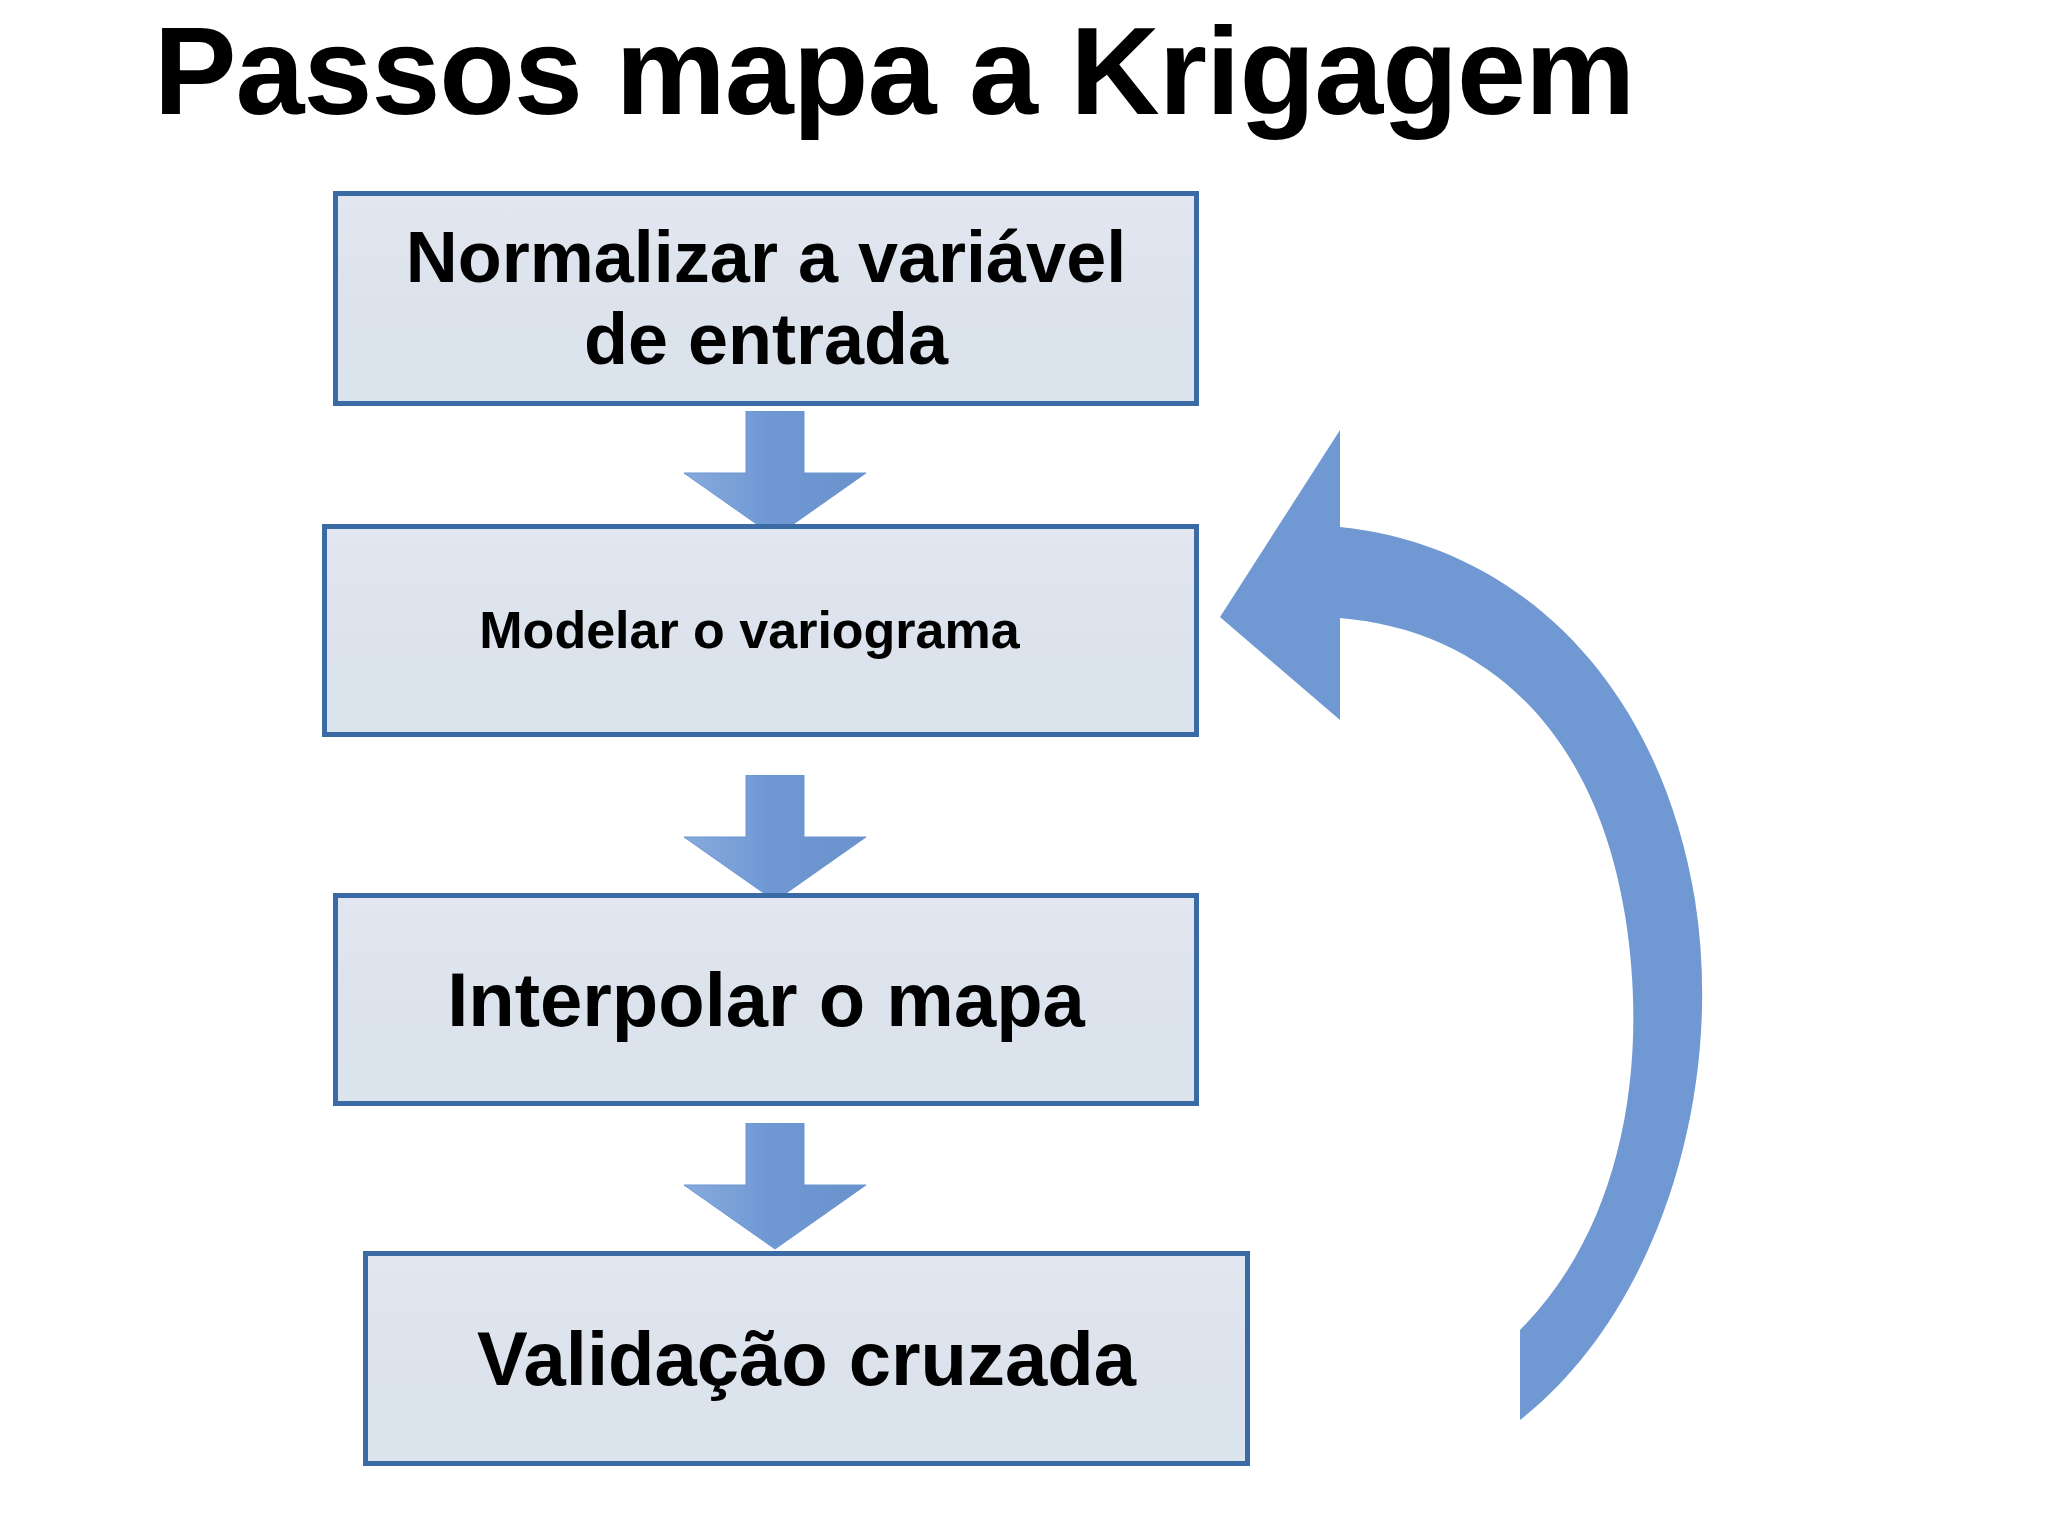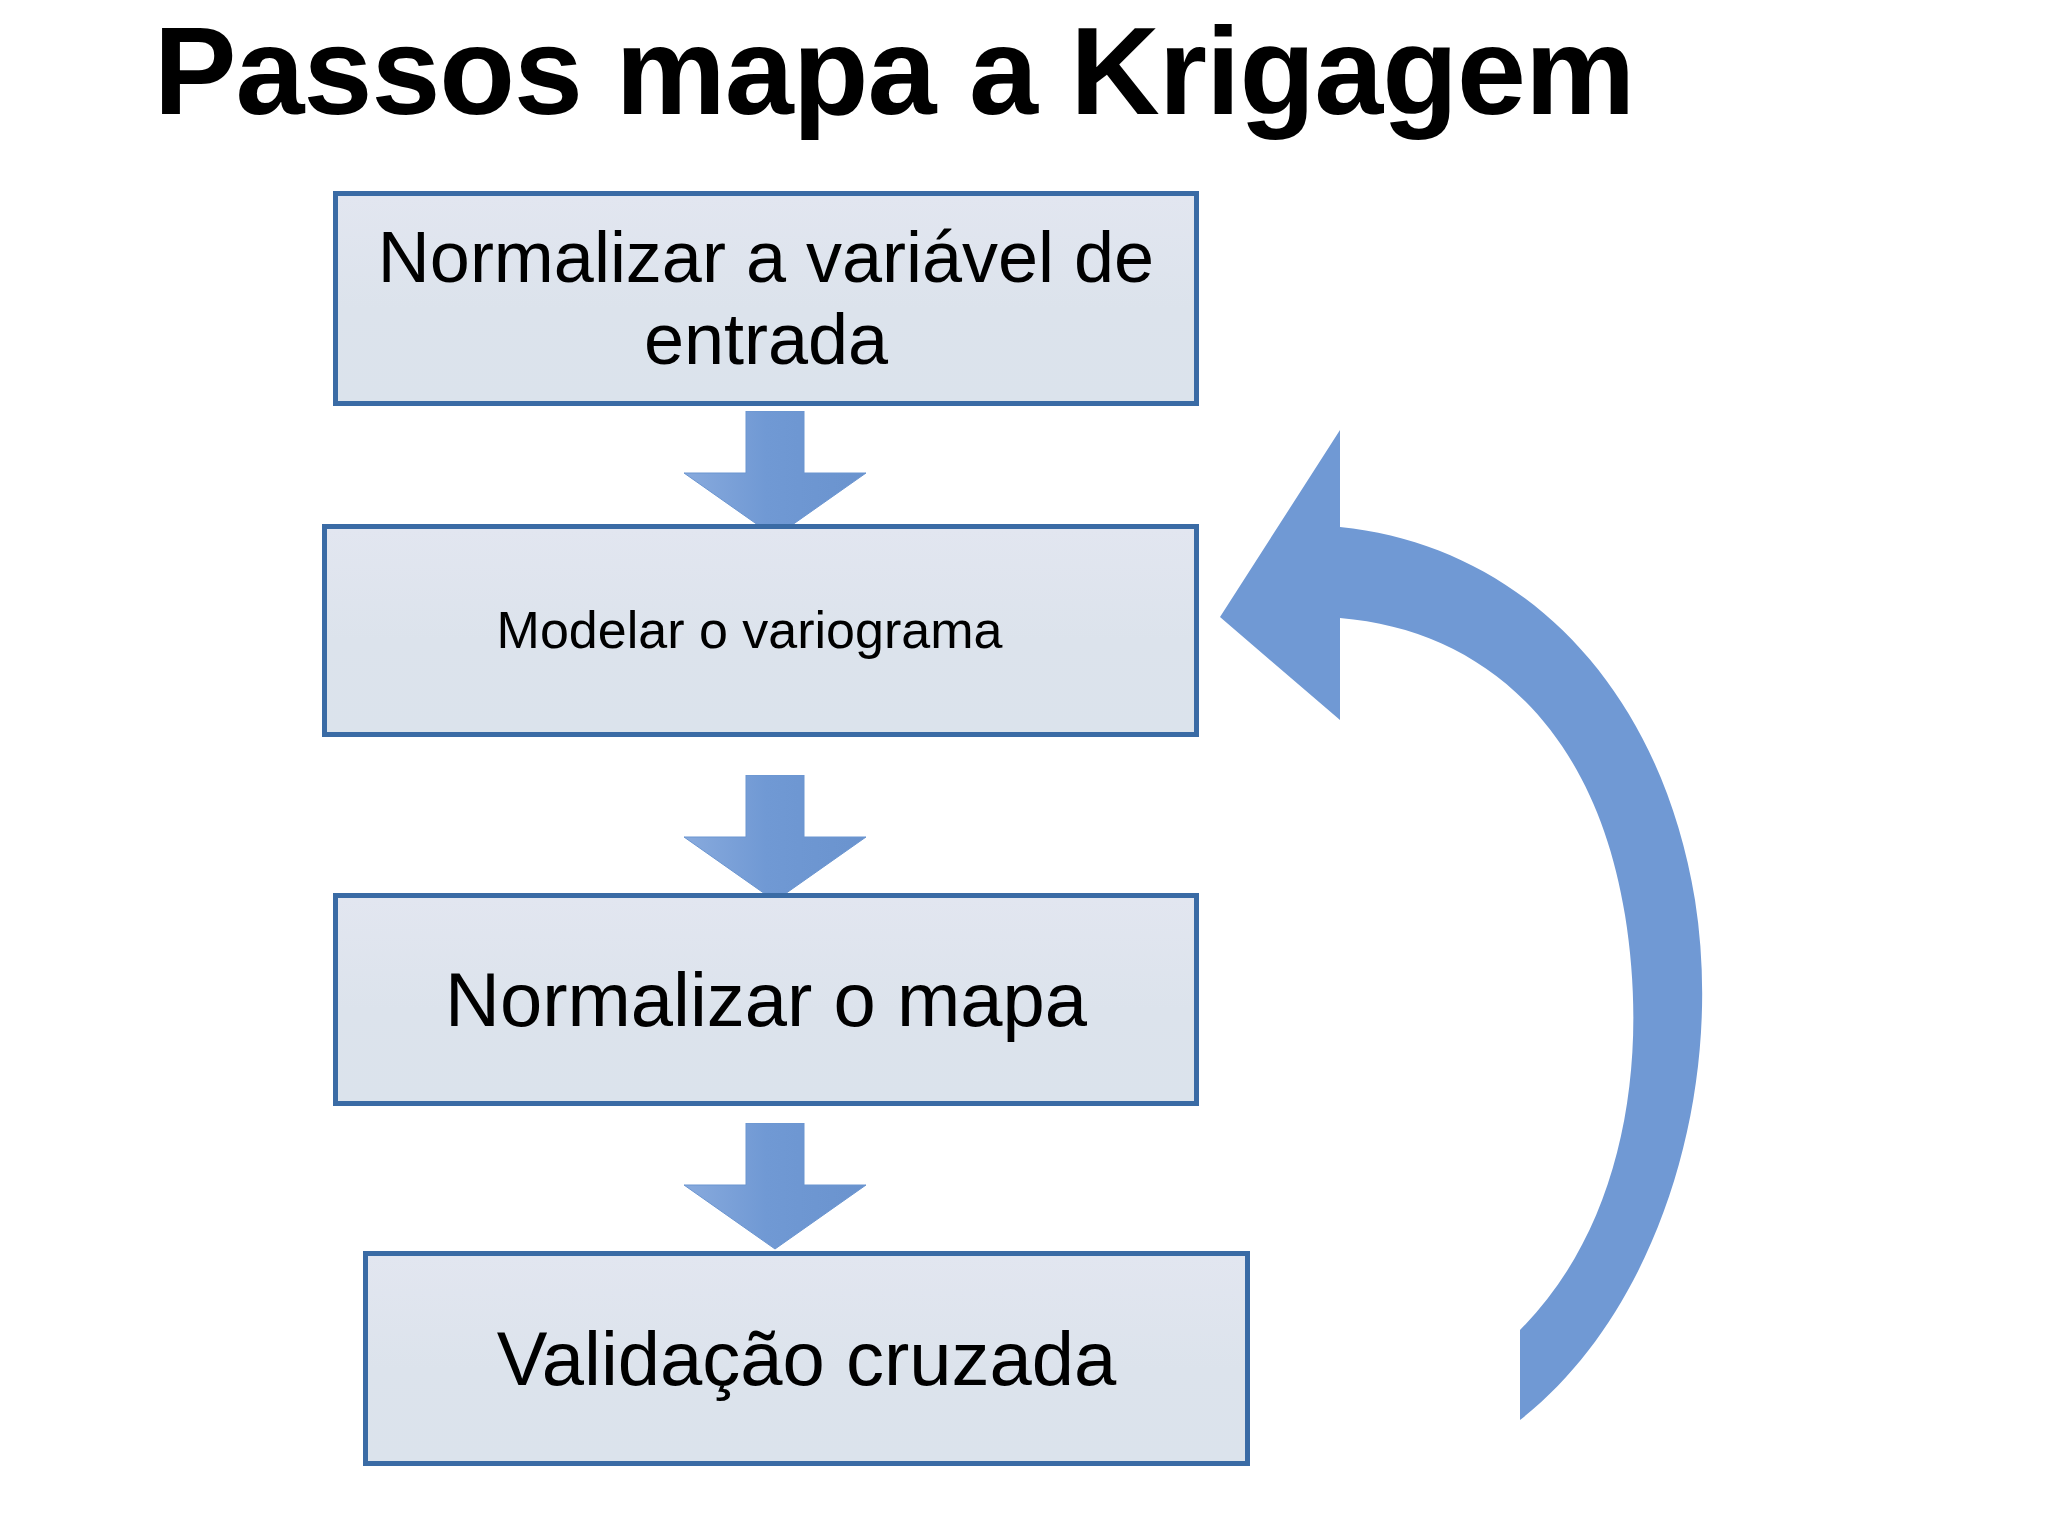--- a/index.html
+++ b/index.html
@@ -42,21 +42,21 @@
     box-sizing: border-box;
     border: 5px solid #3a6ba5;
     background: linear-gradient(180deg, #e2e6f0 0%, #dce3ec 55%, #dbe3ec 100%);
     display: flex;
     align-items: center;
     justify-content: center;
     text-align: center;
     color: #000000;
     font-size: 74px;
     line-height: 1.12;
-    font-weight: normal;
+    font-weight: bold;
     padding: 0 18px;
   }
   .step-box .step-label {
     display: block;
     width: 100%;
   }
 
   #box-1 { left: 333px; top: 191px;  width: 866px; height: 215px; }
   #box-2 { left: 322px; top: 524px;  width: 877px; height: 213px; }
   #box-3 { left: 333px; top: 893px;  width: 866px; height: 213px; }
@@ -121,21 +121,21 @@
           <stop offset="0%" stop-color="#88aadd"></stop>
           <stop offset="45%" stop-color="#7099d4"></stop>
           <stop offset="100%" stop-color="#6a93ce"></stop>
         </linearGradient>
       </defs>
       <polygon points="66,0 124,0 124,62 186,62 95,126 4,62 66,62" fill="url(#dgrad2)" stroke="#6b95d0" stroke-width="1"></polygon>
     </svg>
   </div>
 
   <div class="step-box" id="box-3">
-    <span class="step-label">Normalizar o mapa</span>
+    <span class="step-label">Interpolar o mapa</span>
   </div>
 
   <div class="down-arrow" id="arrow-3">
     <svg viewBox="0 0 190 128" width="190" height="128" preserveAspectRatio="none">
       <defs>
         <linearGradient id="dgrad3" x1="0" y1="0" x2="1" y2="0">
           <stop offset="0%" stop-color="#88aadd"></stop>
           <stop offset="45%" stop-color="#7099d4"></stop>
           <stop offset="100%" stop-color="#6a93ce"></stop>
         </linearGradient>

